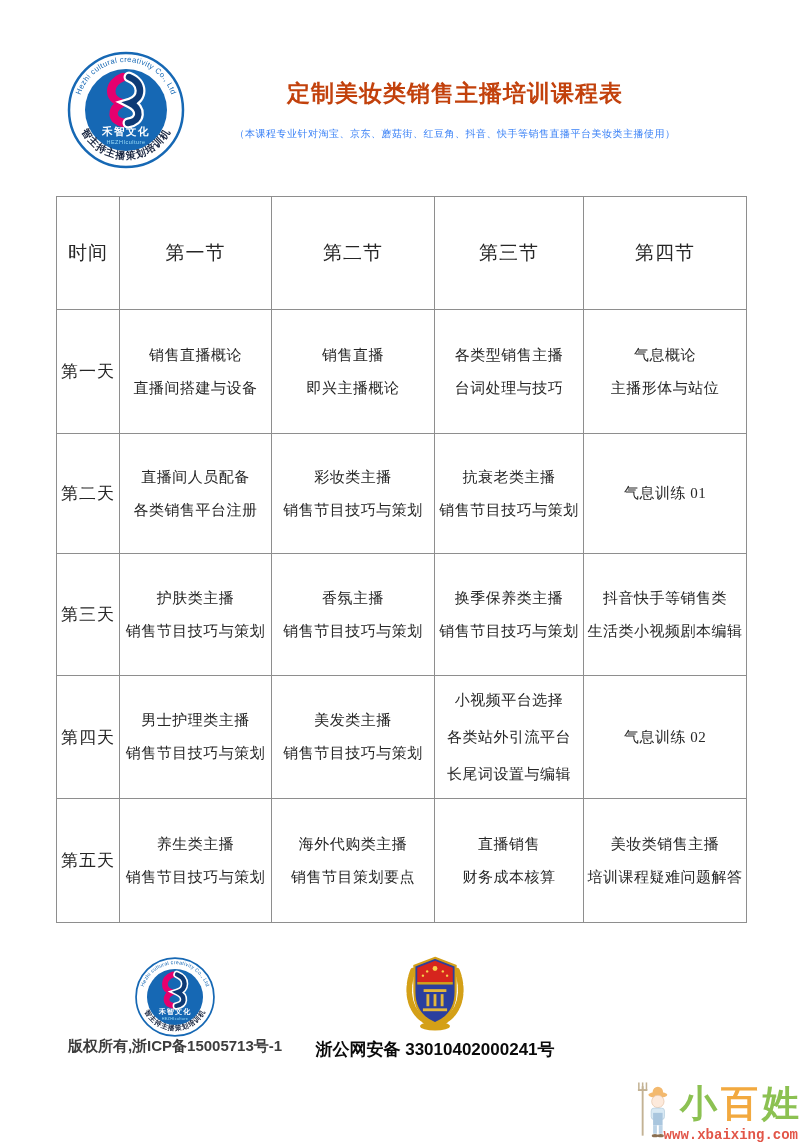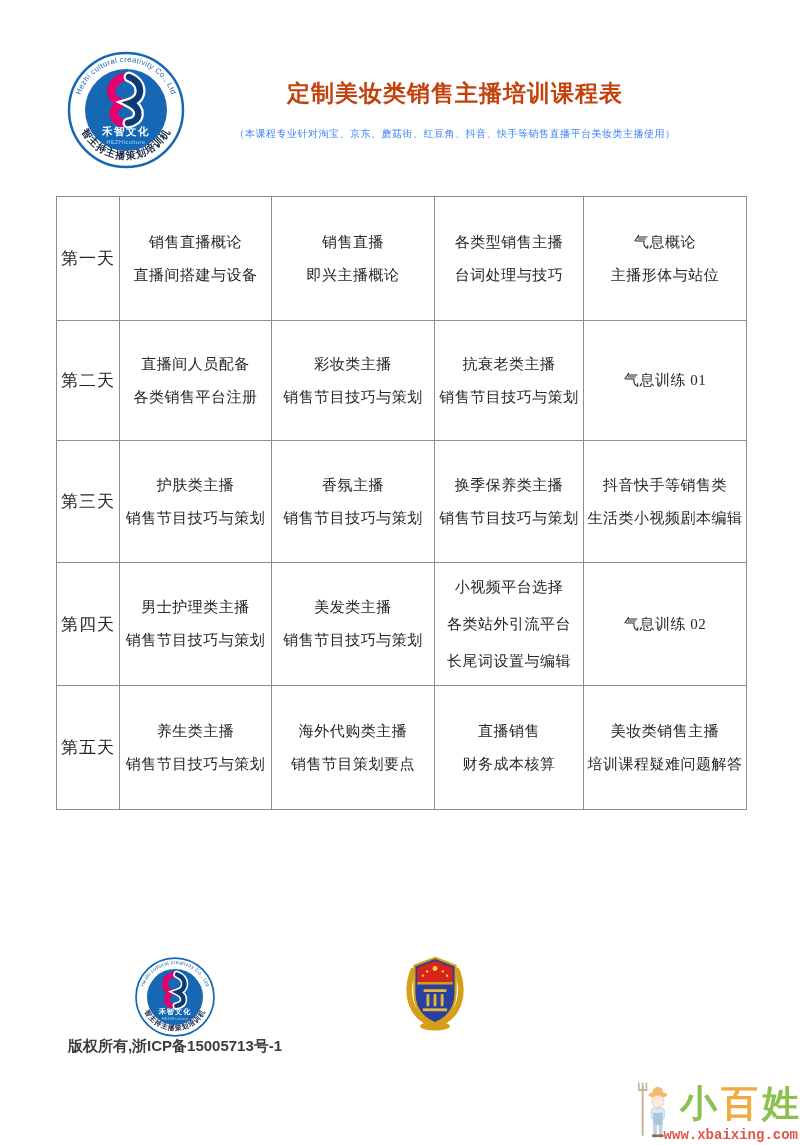--- a/index.html
+++ b/index.html
@@ -88,20 +88,27 @@
   <div class="schedule-wrap">
     <table class="schedule">
       <colgroup>
         <col style="width:63px">
           <col style="width:152px">
           <col style="width:163px">
         <col style="width:149px">
           <col style="width:163px">
       </colgroup>
       <tbody>
+          <tr class="hdr">
+        <th class="col-h">时间</th>
+        <th class="col-h">第一节</th>
+        <th class="col-h">第二节</th>
+        <th class="col-h">第三节</th>
+        <th class="col-h">第四节</th>
+      </tr>
 
       <tr class="r1">
         <td class="day">第一天</td>
         <td class="cell">
           <div class="line">销售直播概论</div>
           <div class="line">直播间搭建与设备</div>
             </td>
         <td class="cell">
           <div class="line">销售直播</div>
           <div class="line">即兴主播概论</div>
@@ -230,20 +237,21 @@
       <circle cx="28" cy="33" r="1.7" fill="#f7d04b"></circle>
       <circle cx="62" cy="33" r="1.7" fill="#f7d04b"></circle>
       <rect x="20" y="42" width="50" height="3.5" fill="#d4a017"></rect>
       <rect x="29" y="52" width="32" height="4" fill="#e3b63a"></rect>
       <rect x="33" y="59" width="4" height="17" fill="#e3b63a"></rect>
       <rect x="43" y="59" width="4" height="17" fill="#e3b63a"></rect>
       <rect x="53" y="59" width="4" height="17" fill="#e3b63a"></rect>
       <rect x="28" y="79" width="34" height="4" fill="#e3b63a"></rect>
     </svg>
   </div>
+  <div class="police-text">浙公网安备 33010402000241号</div>
 
 
   <div class="watermark">
     <svg class="wm-figure" viewBox="0 0 40 62">
       <line x1="7" y1="6" x2="7" y2="58" stroke="#c3b294" stroke-width="2"></line>
       <line x1="3" y1="10" x2="3" y2="2" stroke="#c3b294" stroke-width="1.6"></line>
       <line x1="7" y1="10" x2="7" y2="2" stroke="#c3b294" stroke-width="1.6"></line>
       <line x1="11" y1="10" x2="11" y2="2" stroke="#c3b294" stroke-width="1.6"></line>
       <line x1="2" y1="10" x2="12" y2="10" stroke="#c3b294" stroke-width="2"></line>
       <circle cx="23" cy="12" r="5.5" fill="#f3b96e"></circle>

